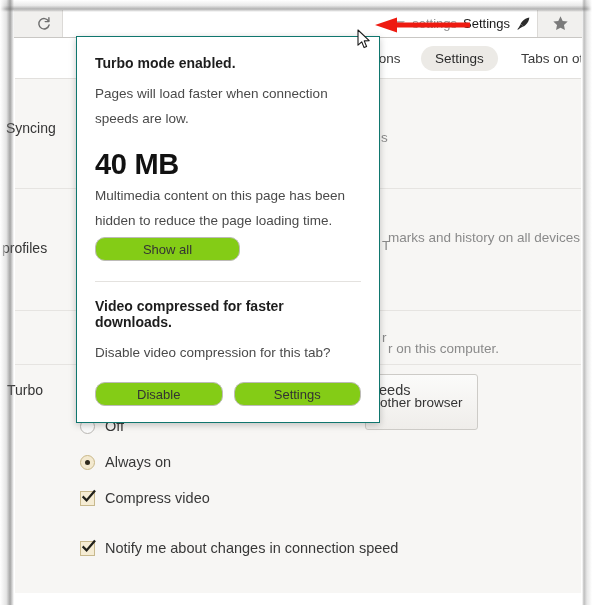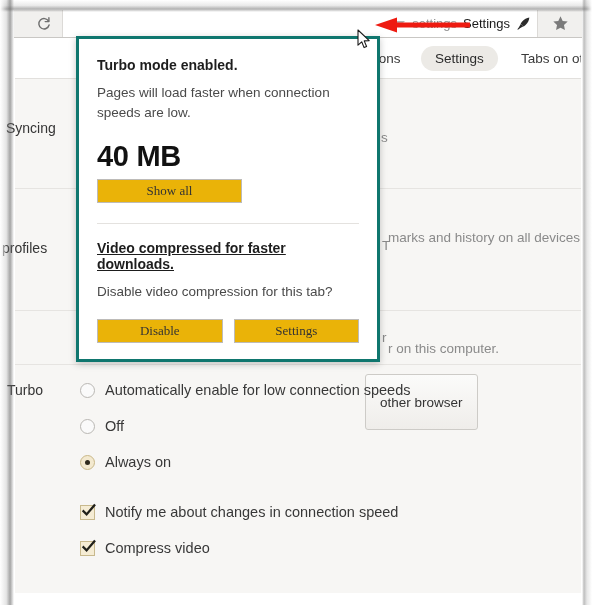--- a/index.html
+++ b/index.html
@@ -157,43 +157,43 @@
     background: #f5ecd4; border: 1px solid #c8b98d;
     box-sizing: border-box; position: relative;
   }
   .checkbox svg { position: absolute; left: -1px; top: -4px; }
 
   
   #turbo-popup {
     position: absolute;
     left: 76px; top: 36px; width: 304px;
     background: #ffffff;
-    border: 3px solid #0f766e;
+    border: 1px solid #0f766e;
     box-shadow: 0 2px 7px rgba(0,0,0,.22);
     z-index: 40;
     padding: 18px 18px 16px 18px;
     box-sizing: border-box;
   }
   .pp-title {
     font-size: 14px; font-weight: bold; color: #1d1d1d;
     margin: 0 0 10px 0;
   }
   .pp-body {
-    font-size: 13.5px; color: #4a4a4a; line-height: 20px; margin: 0;
+    font-size: 13.5px; color: #4a4a4a; line-height: 25px; margin: 0;
   }
   .pp-big {
     font-size: 29px; font-weight: bold; color: #111;
     margin: 17px 0 2px 0; letter-spacing: -0.3px;
   }
   .pp-sub { font-size: 13.5px; color: #4a4a4a; margin: 0 0 18px 0; }
   .pp-btn {
     display: inline-flex; align-items: center; justify-content: center;
     height: 24px; font-size: 13px; color: #333;
-    background: #eab308; border: 1px solid #bdbbb8;
-    box-sizing: border-box; border-radius: 0; font-family: Liberation Serif, serif;
+    background: #84cc16; border: 1px solid #bdbbb8;
+    box-sizing: border-box; border-radius: 10px;
   }
   #btn-show-all { width: 145px; margin-top: 4px; }
   .pp-rule { height: 1px; background: #e4e2df; margin: 20px 0 16px 0; }
   .pp-btn-row { display: flex; gap: 11px; margin-top: 17px; }
   #btn-disable  { width: 131px; }
   #btn-settings { width: 131px; }
 </style>
 </head>
 <body>
 
@@ -235,49 +235,50 @@
     <div class="opt-row">
       <span class="radio"></span>
       <span class="opt-label">Off</span>
     </div>
 
     <div class="opt-row">
       <span class="radio checked"></span>
       <span class="opt-label">Always on</span>
     </div>
 
+    <div class="opt-row">
+      <span class="checkbox">
+        <svg width="18" height="18" viewBox="0 0 18 18">
+          <path d="M3.5 9.2 L6.6 12.4 L14.3 3.4" stroke="#20201a" stroke-width="2.3" fill="none" stroke-linecap="square"></path>
+        </svg>
+      </span>
+      <span class="opt-label">Compress video</span>
+    </div>
+
     <div class="opt-row" style="margin-top:14px;">
       <span class="checkbox">
         <svg width="18" height="18" viewBox="0 0 18 18">
           <path d="M3.5 9.2 L6.6 12.4 L14.3 3.4" stroke="#20201a" stroke-width="2.3" fill="none" stroke-linecap="square"></path>
         </svg>
       </span>
       <span class="opt-label">Notify me about changes in connection speed</span>
     </div>
-
-    <div class="opt-row">
-      <span class="checkbox">
-        <svg width="18" height="18" viewBox="0 0 18 18">
-          <path d="M3.5 9.2 L6.6 12.4 L14.3 3.4" stroke="#20201a" stroke-width="2.3" fill="none" stroke-linecap="square"></path>
-        </svg>
-      </span>
-      <span class="opt-label">Compress video</span>
-    </div>
   </div>
 
   <div id="turbo-popup">
     <p class="pp-title">Turbo mode enabled.</p>
     <p class="pp-body">Pages will load faster when connection speeds are low.</p>
     <p class="pp-big">40 MB</p>
 
+    <p class="pp-body">Multimedia content on this page has been hidden to reduce the page loading time.</p>
     <div class="pp-btn" id="btn-show-all">Show all</div>
 
     <div class="pp-rule"></div>
 
-    <p class="pp-title" style="text-decoration:underline;">Video compressed for faster downloads.</p>
+    <p class="pp-title" style="">Video compressed for faster downloads.</p>
     <p class="pp-body">Disable video compression for this tab?</p>
 
     <div class="pp-btn-row">
       <div class="pp-btn" id="btn-disable">Disable</div>
       <div class="pp-btn" id="btn-settings">Settings</div>
     </div>
   </div>
 
   <div id="toolbar">
 

